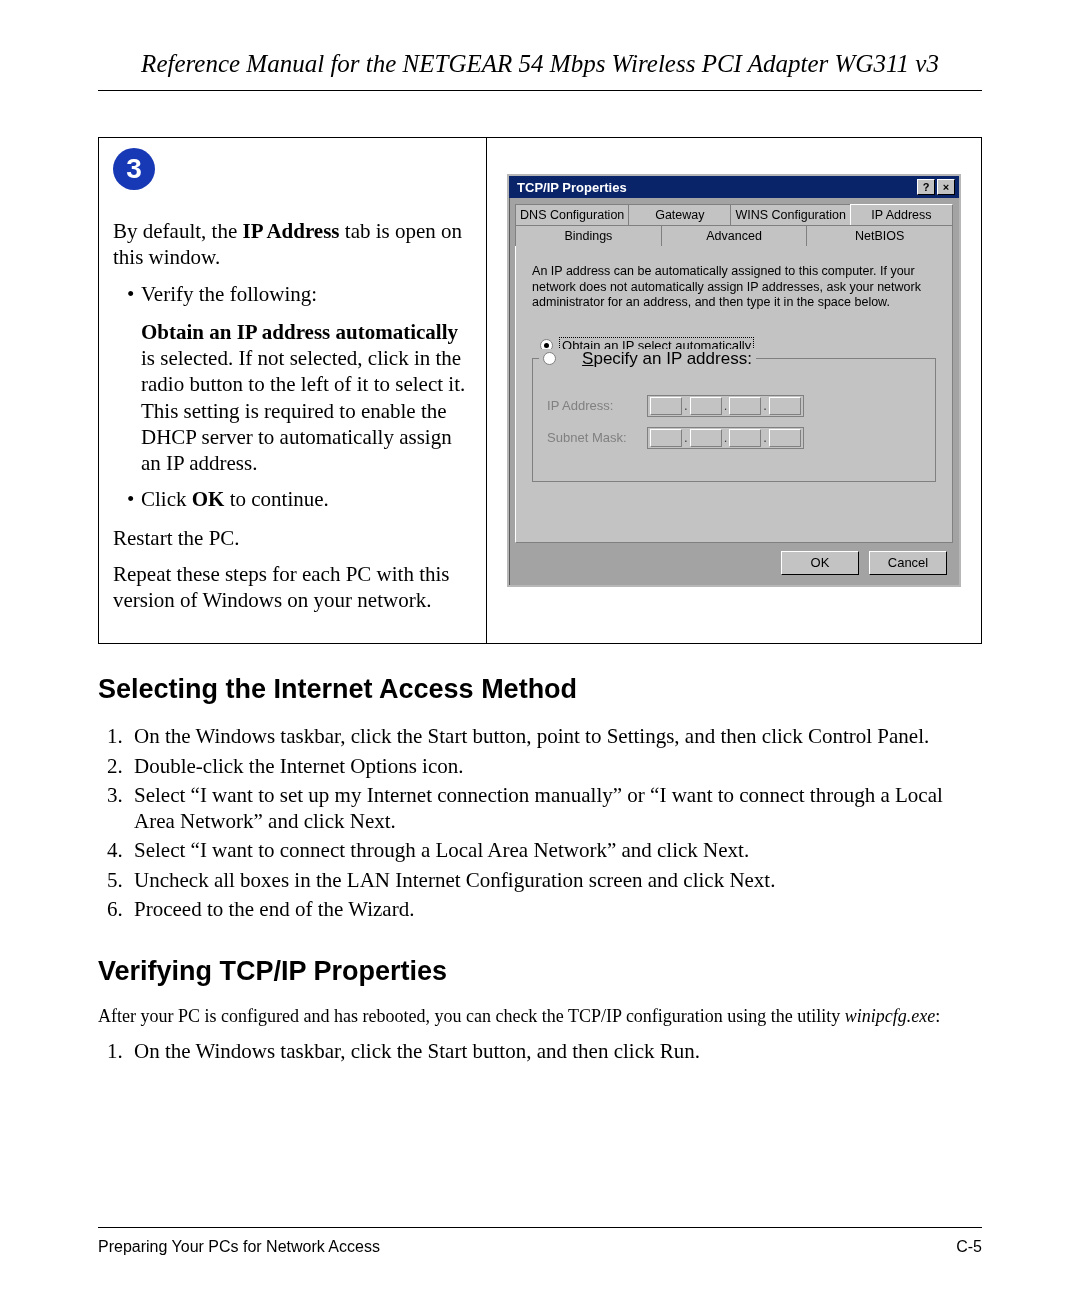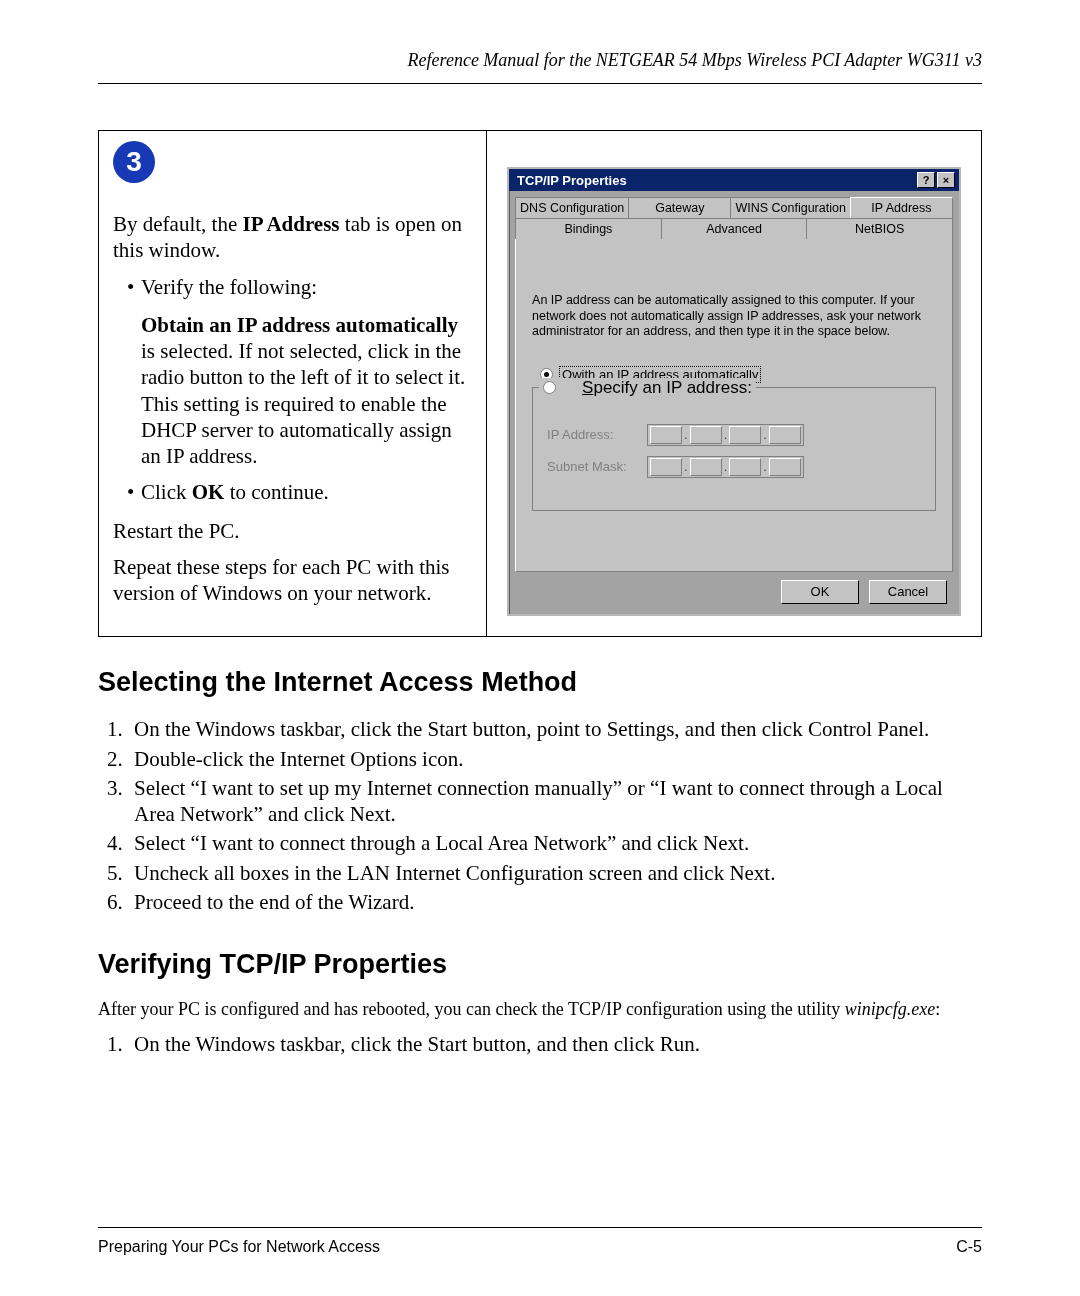--- a/index.html
+++ b/index.html
@@ -6,23 +6,23 @@
   html, body { background: #ffffff; }
   body {
     width: 1080px;
     height: 1296px;
     font-family: "Times New Roman", Times, serif;
     color: #000;
     position: relative;
     padding: 50px 98px 40px 98px;
   }
   .header-title {
-    text-align: right;
+    text-align: center;
     font-style: italic;
-    font-size: 18px;
+    font-size: 25px;
     margin-bottom: 12px;
   }
   .rule {
     border: none;
     border-top: 1.5px solid #000;
     margin: 0;
   }
   .rule.top { margin-bottom: 46px; }
 
   
@@ -131,21 +131,20 @@
     border: 1px solid #808080;
     border-top-color: #fff; border-left-color: #fff;
     background: #c3c3c3;
     padding: 18px 16px 60px 16px;
     margin-top: -1px;
   }
   .tab-panel p.info {
     font-size: 12.5px;
     line-height: 1.25;
     margin-bottom: 26px;
-    margin-top: 36px;
   }
   .radio-row {
     display: flex; align-items: center;
     font-size: 13px;
     margin: 4px 0 4px 8px;
   }
   .radio-outer {
     width: 13px; height: 13px; border-radius: 50%;
     background: #fff; border: 1px solid #808080;
     margin-right: 6px;
@@ -282,21 +281,21 @@
           <div class="tab">Advanced</div>
           <div class="tab">NetBIOS</div>
         </div>
         <div class="tab-panel">
           <p class="info">An IP address can be automatically assigned to this computer. If your network does not automatically assign IP addresses, ask your network administrator for an address, and then type it in the space below.</p>
 
           <div class="radio-row">
             <span class="radio-outer">
                 <span class="dot"></span>
               </span>
-            <span class="radio-label sel"><span class="ul">O</span><span>with an IP address automatically</span></span>
+            <span class="radio-label sel"><span class="ul">O</span><span>btain an IP select automatically</span></span>
           </div>
 
           <div class="fieldset">
             <div class="fieldset-legend">
               <span class="radio-outer"></span>
               <span class="radio-label"><span class="ul">S</span><span>pecify an IP address:</span></span>
             </div>
             <div class="field-row">
               <span class="lbl">IP Address:</span>
               <span class="ip-box">

